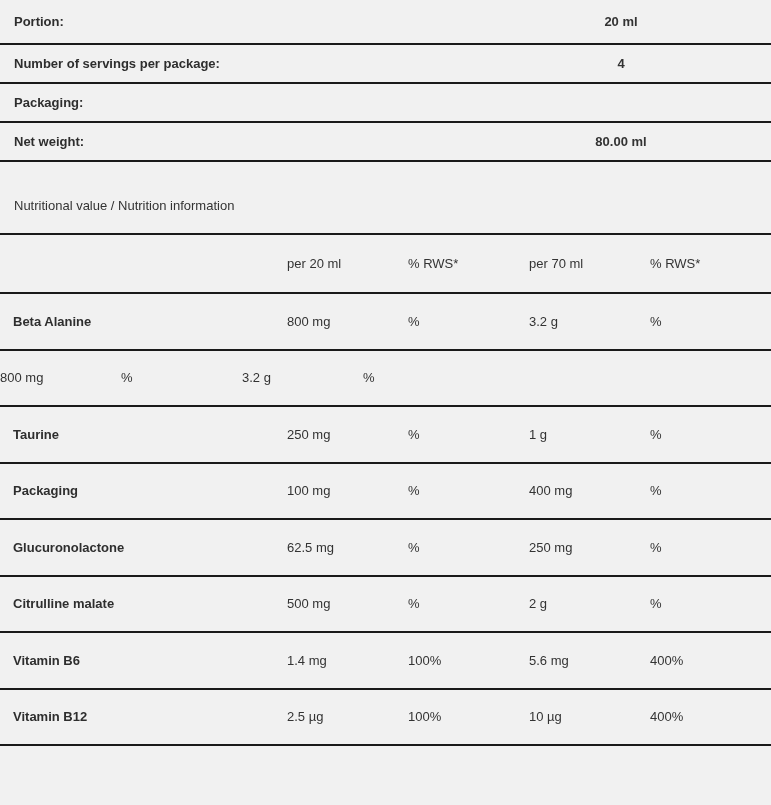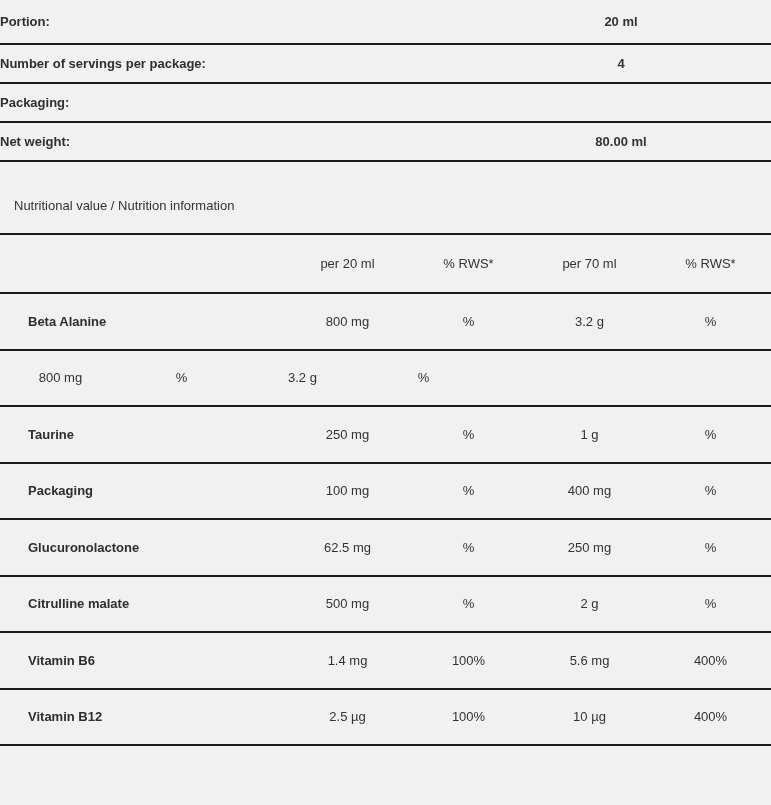--- a/index.html
+++ b/index.html
@@ -18,20 +18,21 @@
   .info-row {
     display: flex;
     align-items: center;
     height: 39px;
     box-sizing: border-box;
     border-bottom: 2px solid #1a1a1a;
   }
   .info-row.first { height: 45px; }
   .info-label {
     flex: 1;
+    padding-left: 14px;
     font-weight: 700;
     color: #2e2e2e;
   }
   .info-value {
     width: 300px;
     text-align: center;
     font-weight: 700;
   }
 
   
@@ -48,29 +49,29 @@
     display: flex;
     align-items: center;
     height: 56.5px;
     box-sizing: border-box;
     border-bottom: 2px solid #1a1a1a;
   }
   .n-row.header { height: 59px; }
   .col-name {
     width: 287px;
     box-sizing: border-box;
-    padding-left: 28px;
+    padding-left: 13px;
     font-weight: 700;
     color: #2e2e2e;
   }
   .n-row.header .col-name { font-weight: 400; }
   .col-v {
     width: 121px;
     box-sizing: border-box;
-    text-align: center;
+    text-align: left;
     font-weight: 400;
   }
 </style>
 </head>
 <body>
 
 <div class="page">
 
   <section>
     <div class="info-row first">

